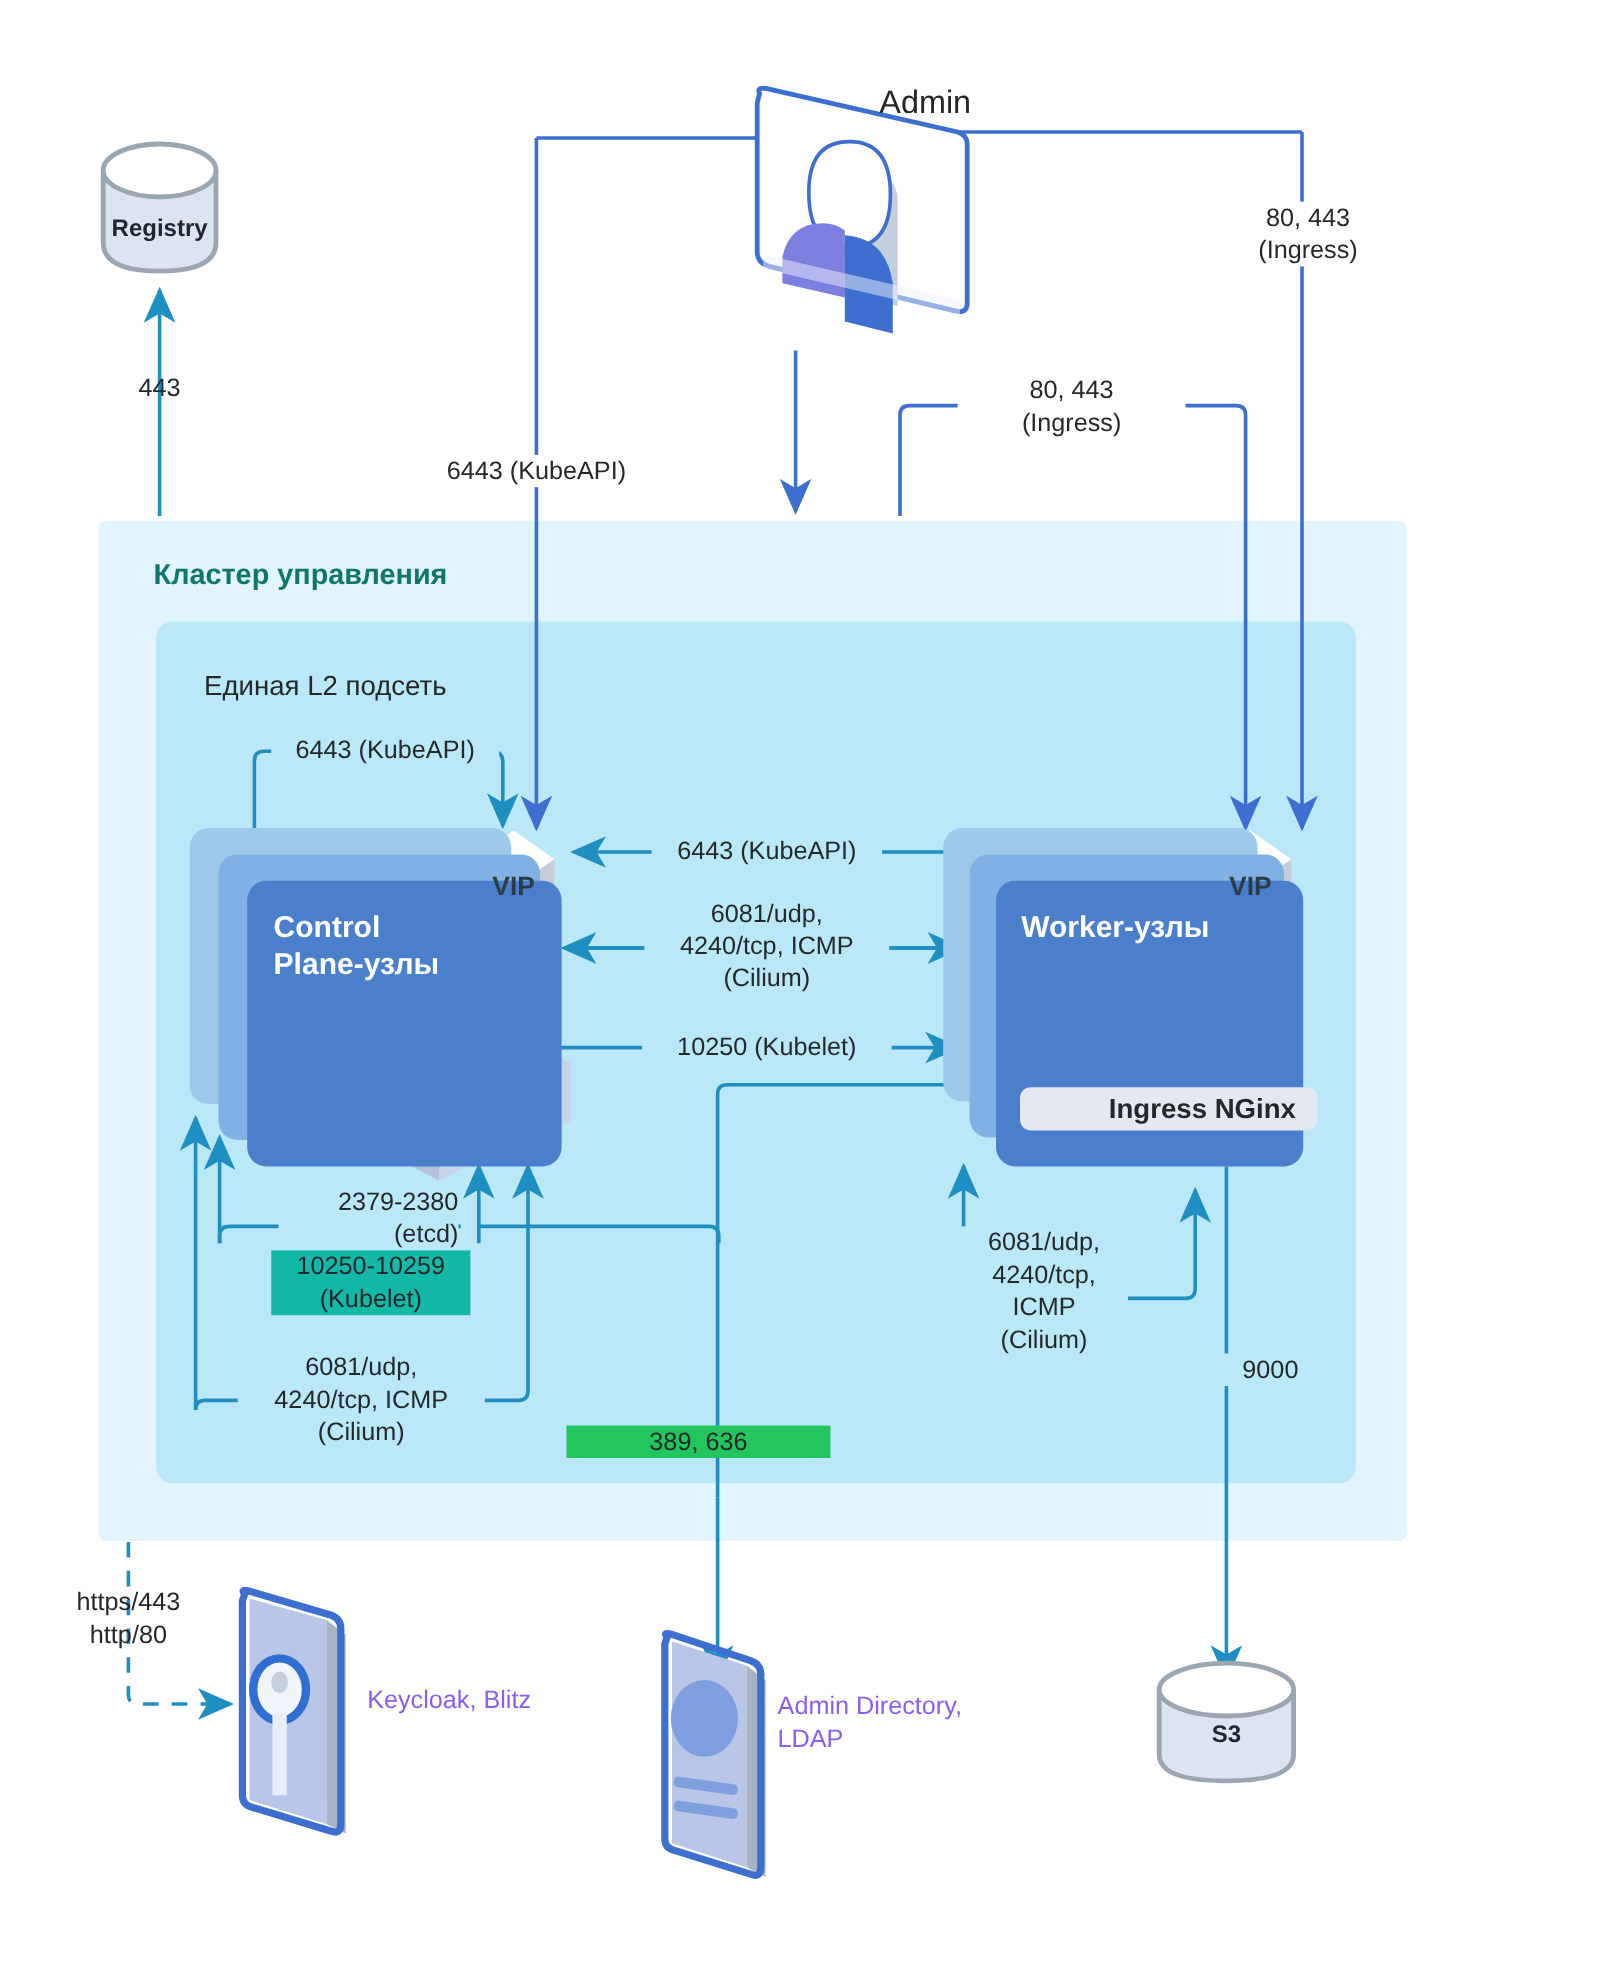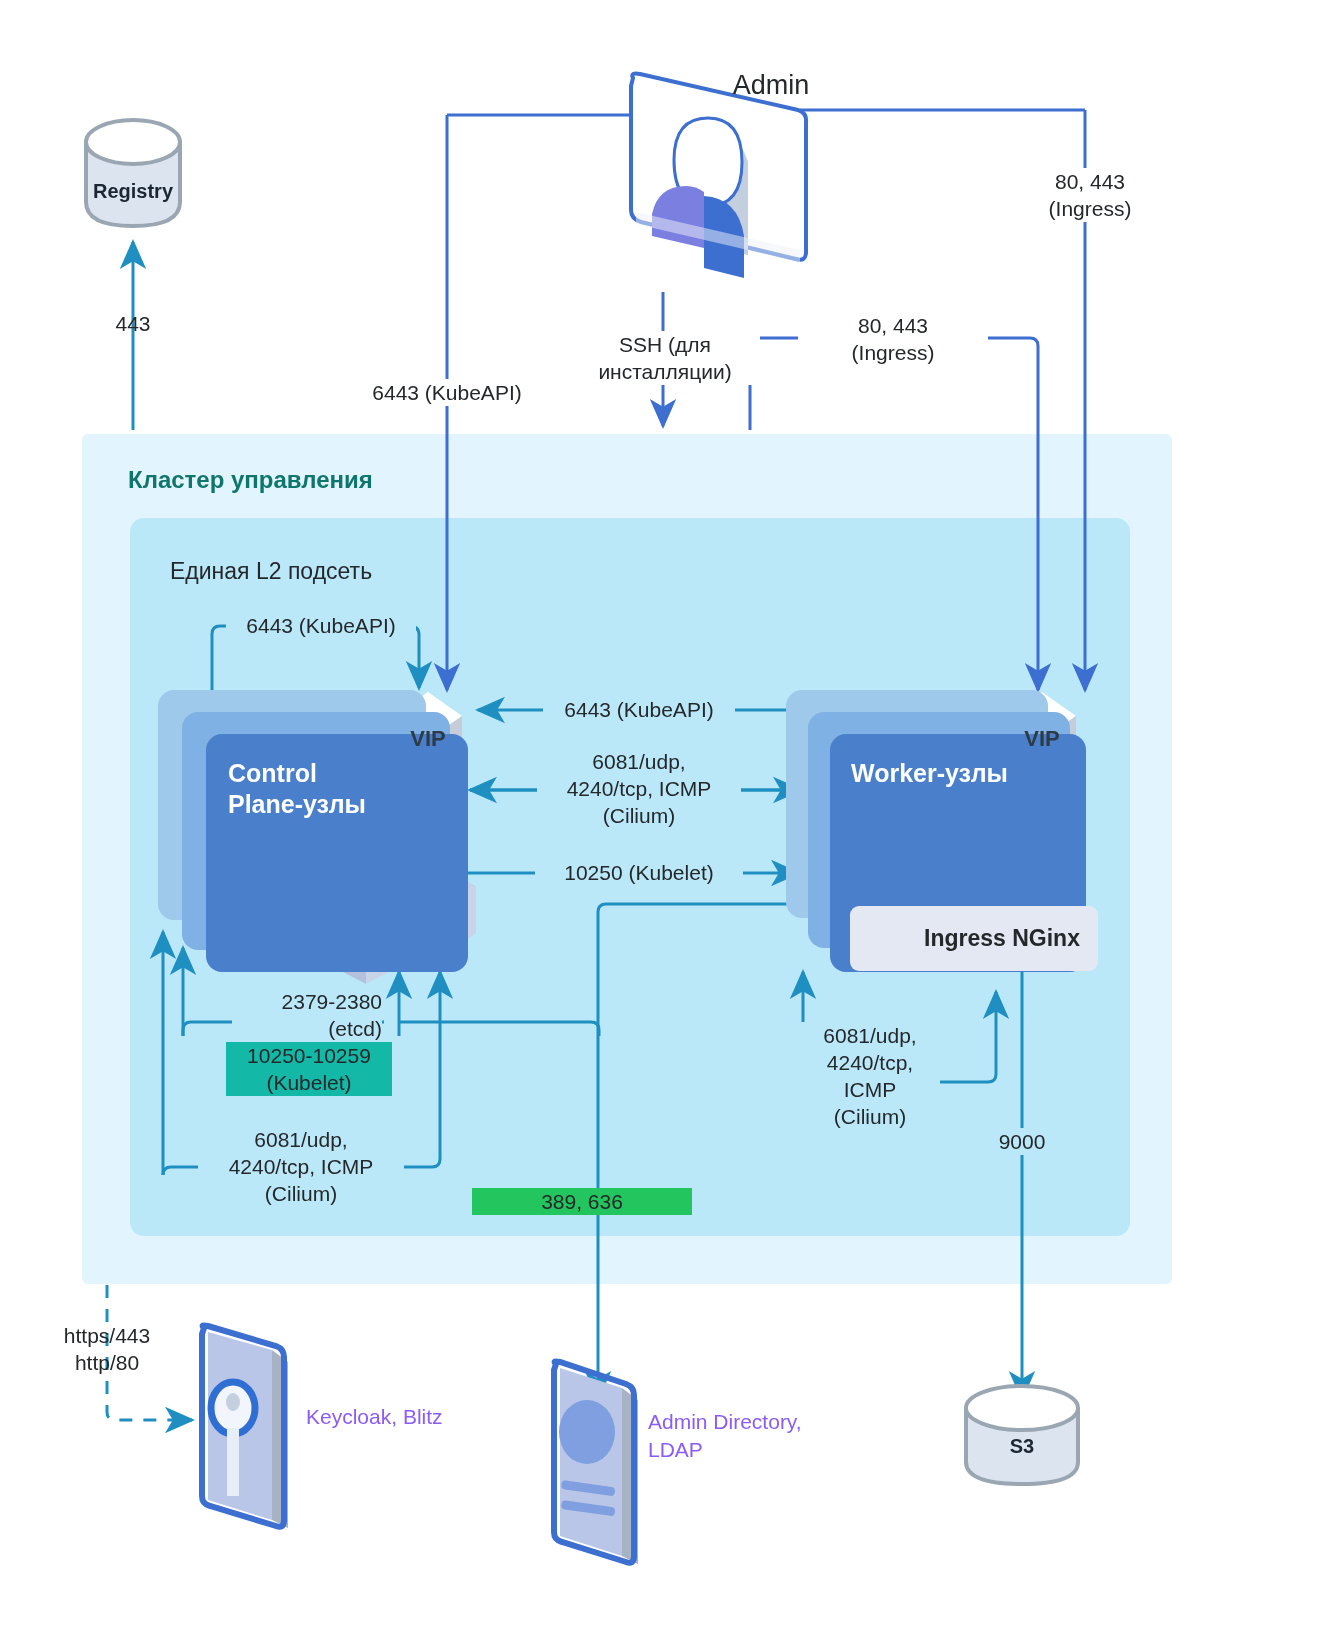--- a/index.html
+++ b/index.html
@@ -31,21 +31,21 @@
   .node-title{
     position:absolute;color:#ffffff;font-weight:bold;font-size:25px;line-height:31px;
     white-space:pre-line;
   }
   .vip-text{
     position:absolute;width:74px;text-align:center;font-weight:bold;
     font-size:22px;color:#2d3b45;
   }
   .nginx-badge{
     position:absolute;background:#e4e8f2;border-radius:9px;display:flex;
-    align-items:center;gap:12px;padding:0 16px;height:65px;
+    align-items:center;gap:12px;padding:0 16px;height:36px;
   }
   .nginx-badge span.txt{font-weight:bold;font-size:23px;color:#25282b;}
 
   .db-label{position:absolute;font-weight:bold;font-size:20px;color:#1b2733;text-align:center;}
   .ext-label{position:absolute;font-size:21px;line-height:28px;color:#8b5cf6;white-space:pre-line;}
 </style>
 </head>
 <body>
 
 <div id="stage">
@@ -252,22 +252,20 @@
   <div class="lbl" style="left:676px;top:72px;width:190px;font-size:27px;">Admin</div>
 
   <div class="ext-label" style="left:306px;top:1403px;">Keycloak, Blitz</div>
   <div class="ext-label" style="left:648px;top:1408px;">Admin Directory,
 LDAP</div>
 
   <div class="lbl" style="left:93px;top:310px;width:80px;">443</div>
 
   <div class="lbl" style="left:352px;top:379px;width:190px;background:#ffffff;">6443 (KubeAPI)</div>
 
-  <div class="lbl" style="left:570px;top:331px;width:190px;background:#ffffff;">SSH (для
-инсталляции)</div>
 
   <div class="lbl" style="left:798px;top:312px;width:190px;background:#ffffff;">80, 443
 (Ingress)</div>
 
   <div class="lbl" style="left:995px;top:168px;width:190px;background:#ffffff;">80, 443
 (Ingress)</div>
 
   <div class="lbl" style="left:226px;top:612px;width:190px;background:#bbe8f9;">6443 (KubeAPI)</div>
 
   <div class="lbl" style="left:543px;top:696px;width:192px;background:#bbe8f9;">6443 (KubeAPI)</div>
@@ -286,20 +284,20 @@
 
   <div class="lbl" style="left:198px;top:1126px;width:206px;background:#bbe8f9;">6081/udp,
 4240/tcp, ICMP
 (Cilium)</div>
 
   <div class="lbl" style="left:800px;top:1022px;width:140px;background:#bbe8f9;">6081/udp,
 4240/tcp,
 ICMP
 (Cilium)</div>
 
-  <div class="lbl" style="left:962px;top:1128px;width:120px;background:#bbe8f9;">9000</div>
+  <div class="lbl" style="left:962px;top:1128px;width:120px;background:#bbe8f9;text-align:right;">9000</div>
 
   <div class="lbl" style="left:472px;top:1188px;width:220px;background:#22c55e;">389, 636</div>
 
   <div class="lbl" style="left:17px;top:1322px;width:180px;">https/443
 http/80</div>
 
 </div>
 
 </body></html>

